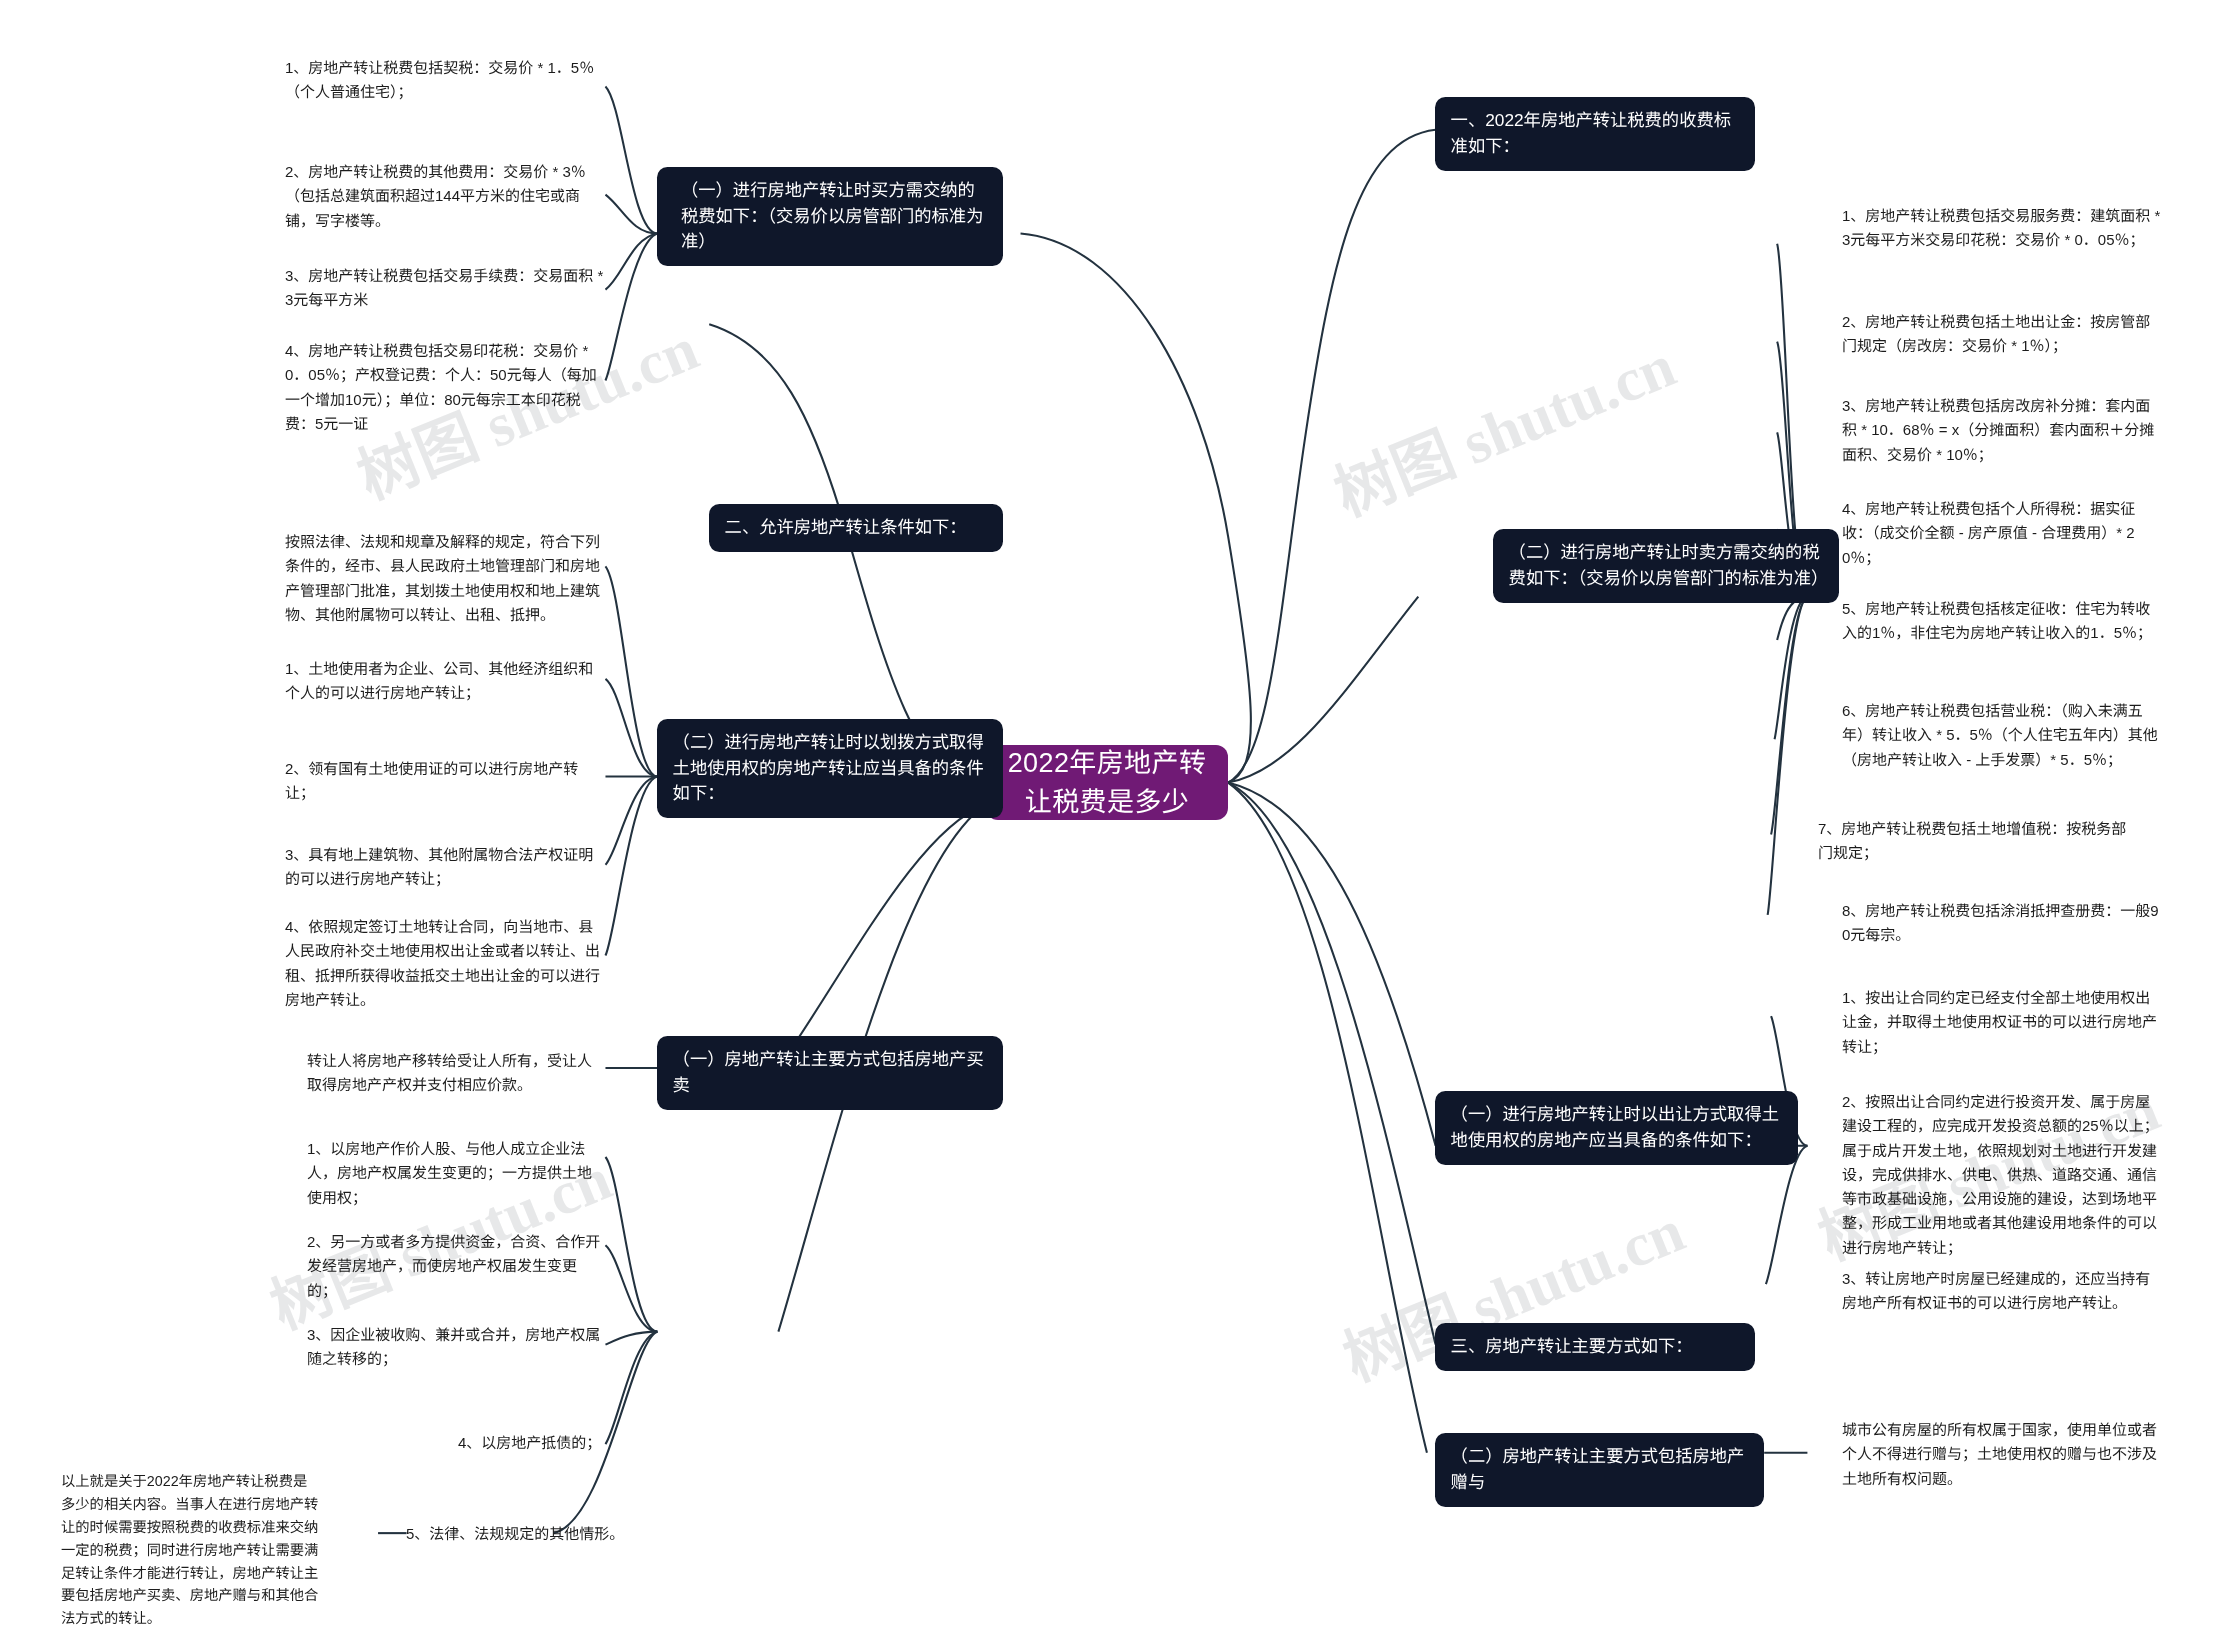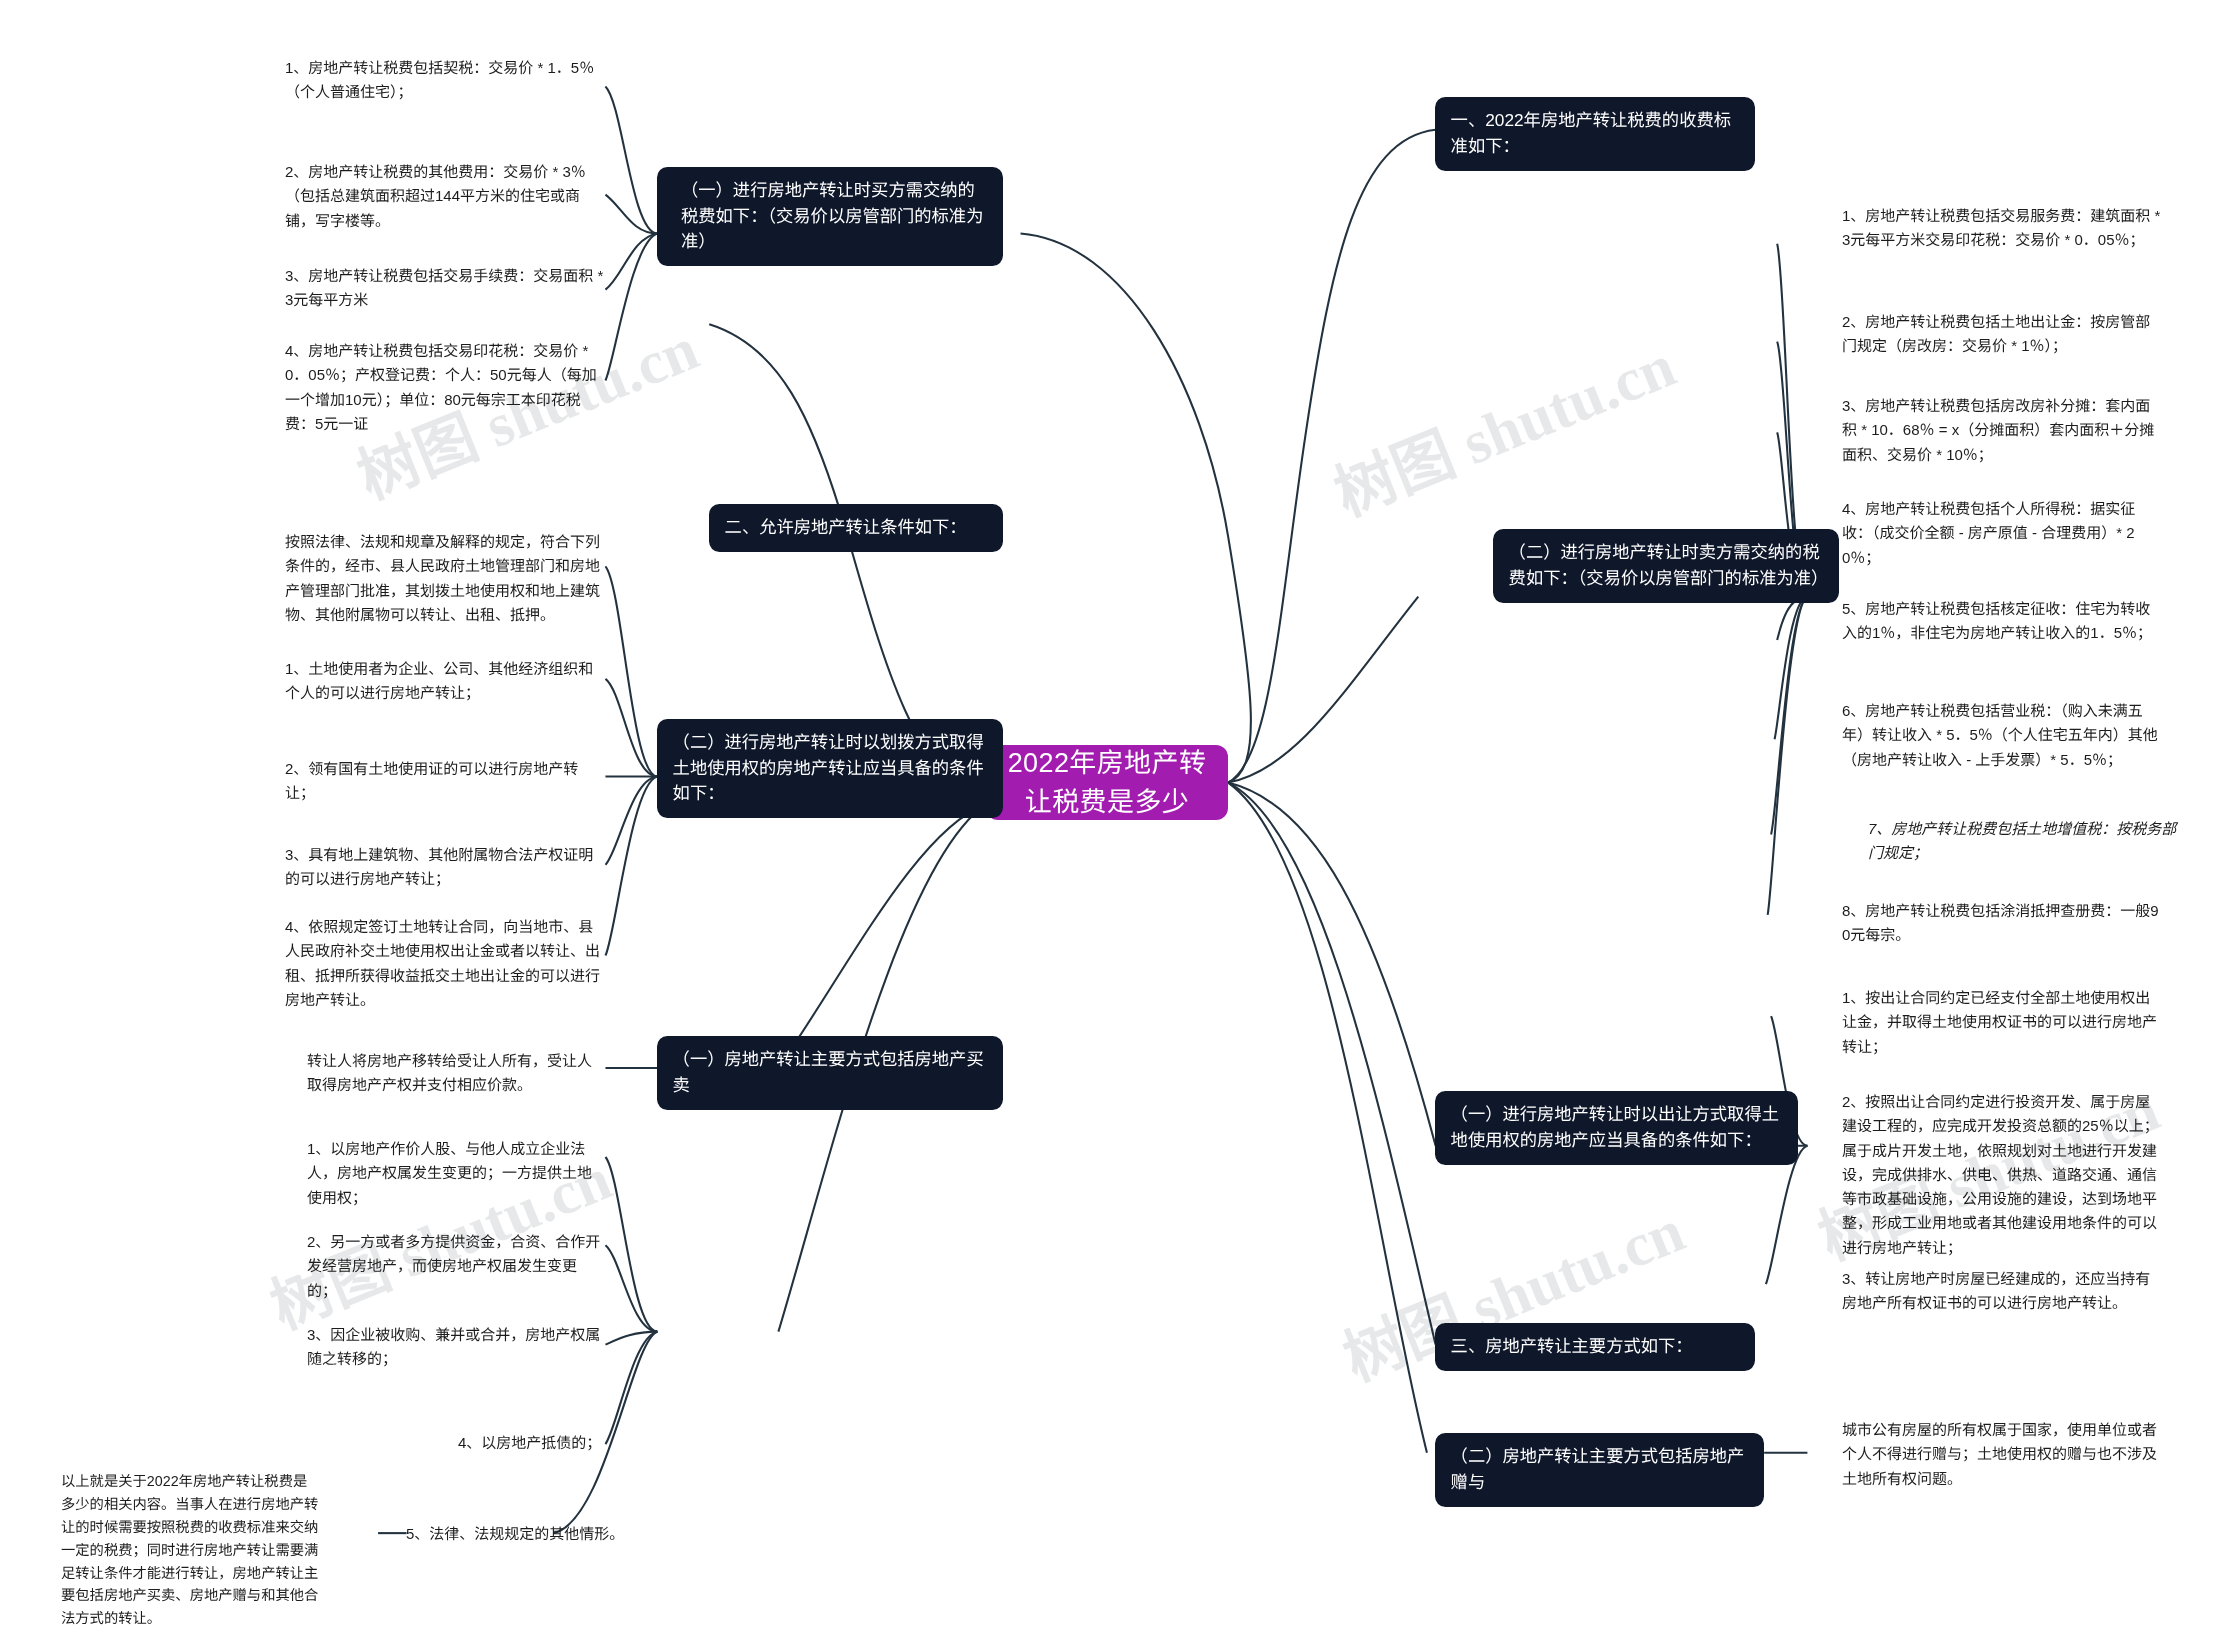--- a/index.html
+++ b/index.html
@@ -13,21 +13,21 @@
   svg.links path{fill:none;stroke:#23323f;stroke-width:2.4;}
   svg.links line{stroke:#23323f;stroke-width:2.4;}
 
   .wm{position:absolute;color:rgba(110,118,126,.17);font-weight:bold;
       font-family:"Liberation Serif","DejaVu Serif",serif;
       white-space:nowrap;pointer-events:none;user-select:none;}
 
   .node{position:absolute;box-sizing:border-box;}
 
   .center{
-    background:#a21caf;color:#ffffff;border-radius:12px;
+    background:#701a75;color:#ffffff;border-radius:12px;
     display:flex;align-items:center;justify-content:center;text-align:center;
     font-size:27px;line-height:1.42;padding:15.6px 19px;letter-spacing:0.4px;
   }
   .branch{
     background:#0f172a;color:#ffffff;border-radius:10.4px;
     display:flex;align-items:center;
     font-size:17.3px;line-height:1.48;padding:11.2px 15.6px;
     text-align:left;
   }
   .leaf{
@@ -165,21 +165,21 @@
   <div class="node leaf" style="left:406px;top:1522px;width:233px;">5、法律、法规规定的其他情形。</div>
 
   <div class="node leaf" style="left:61px;top:1470px;width:259px;font-size:14.3px;line-height:1.6;">以上就是关于2022年房地产转让税费是多少的相关内容。当事人在进行房地产转让的时候需要按照税费的收费标准来交纳一定的税费；同时进行房地产转让需要满足转让条件才能进行转让，房地产转让主要包括房地产买卖、房地产赠与和其他合法方式的转让。</div>
 
   <div class="node leaf" style="left:1842px;top:204px;width:320px;">1、房地产转让税费包括交易服务费：建筑面积 * 3元每平方米交易印花税：交易价 * 0．05％；</div>
   <div class="node leaf" style="left:1842px;top:310px;width:320px;">2、房地产转让税费包括土地出让金：按房管部门规定（房改房：交易价 * 1％）；</div>
   <div class="node leaf" style="left:1842px;top:394px;width:320px;">3、房地产转让税费包括房改房补分摊：套内面积 * 10．68％ = x（分摊面积）套内面积＋分摊面积、交易价 * 10％；</div>
   <div class="node leaf" style="left:1842px;top:497px;width:320px;">4、房地产转让税费包括个人所得税：据实征收：（成交价全额 - 房产原值 - 合理费用）* 20％；</div>
   <div class="node leaf" style="left:1842px;top:597px;width:320px;">5、房地产转让税费包括核定征收：住宅为转收入的1％，非住宅为房地产转让收入的1．5％；</div>
   <div class="node leaf" style="left:1842px;top:699px;width:320px;">6、房地产转让税费包括营业税：（购入未满五年）转让收入 * 5．5％（个人住宅五年内）其他（房地产转让收入 - 上手发票）* 5．5％；</div>
-  <div class="node leaf" style="left:1868px;top:817px;width:320px;font-style:italic;">7、房地产转让税费包括土地增值税：按税务部门规定；</div>
+  <div class="node leaf" style="left:1818px;top:817px;width:320px;">7、房地产转让税费包括土地增值税：按税务部门规定；</div>
   <div class="node leaf" style="left:1842px;top:899px;width:320px;">8、房地产转让税费包括涂消抵押查册费：一般90元每宗。</div>
 
   <div class="node leaf" style="left:1842px;top:986px;width:320px;">1、按出让合同约定已经支付全部土地使用权出让金，并取得土地使用权证书的可以进行房地产转让；</div>
   <div class="node leaf" style="left:1842px;top:1090px;width:320px;">2、按照出让合同约定进行投资开发、属于房屋建设工程的，应完成开发投资总额的25％以上；属于成片开发土地，依照规划对土地进行开发建设，完成供排水、供电、供热、道路交通、通信等市政基础设施，公用设施的建设，达到场地平整，形成工业用地或者其他建设用地条件的可以进行房地产转让；</div>
   <div class="node leaf" style="left:1842px;top:1267px;width:320px;">3、转让房地产时房屋已经建成的，还应当持有房地产所有权证书的可以进行房地产转让。</div>
 
   <div class="node leaf" style="left:1842px;top:1418px;width:320px;">城市公有房屋的所有权属于国家，使用单位或者个人不得进行赠与；土地使用权的赠与也不涉及土地所有权问题。</div>
 
 </div>
 

